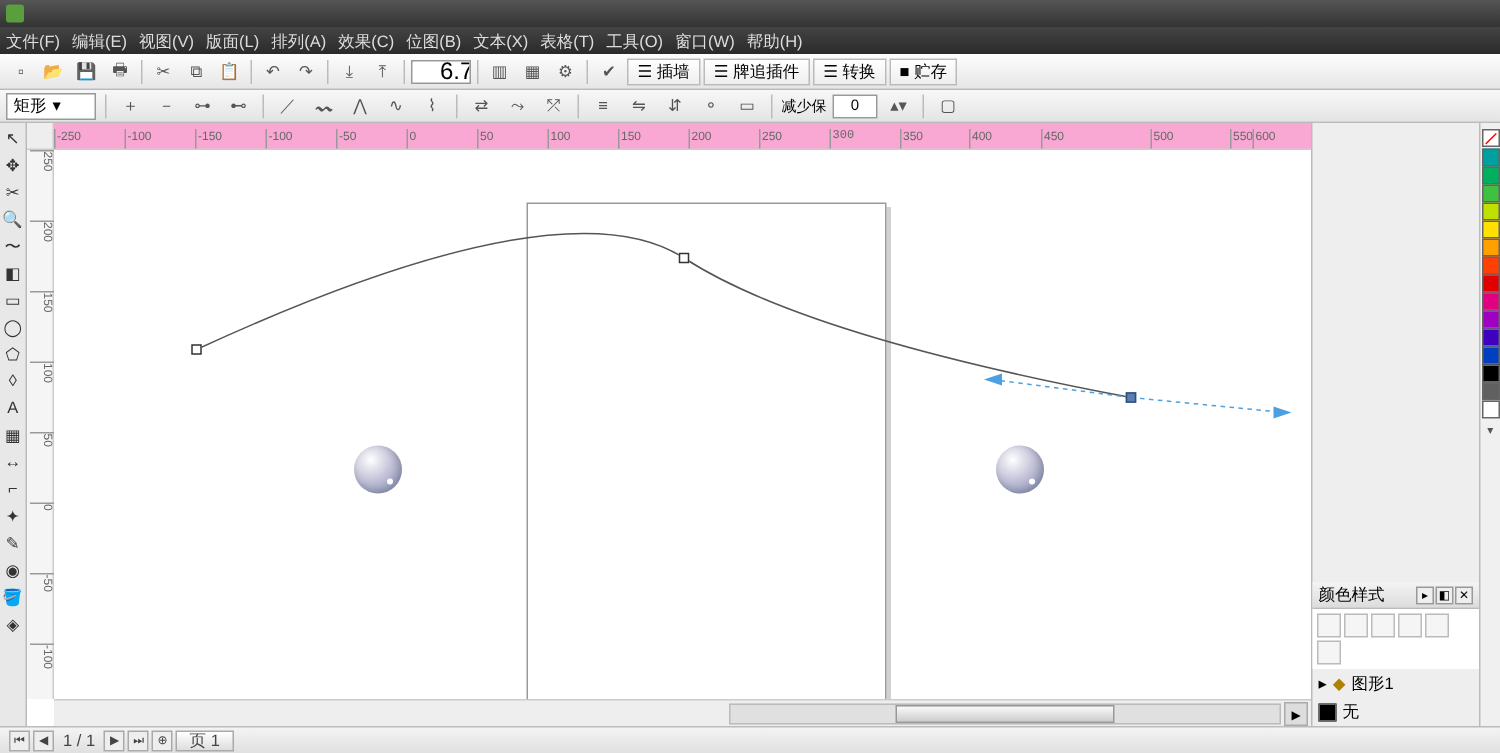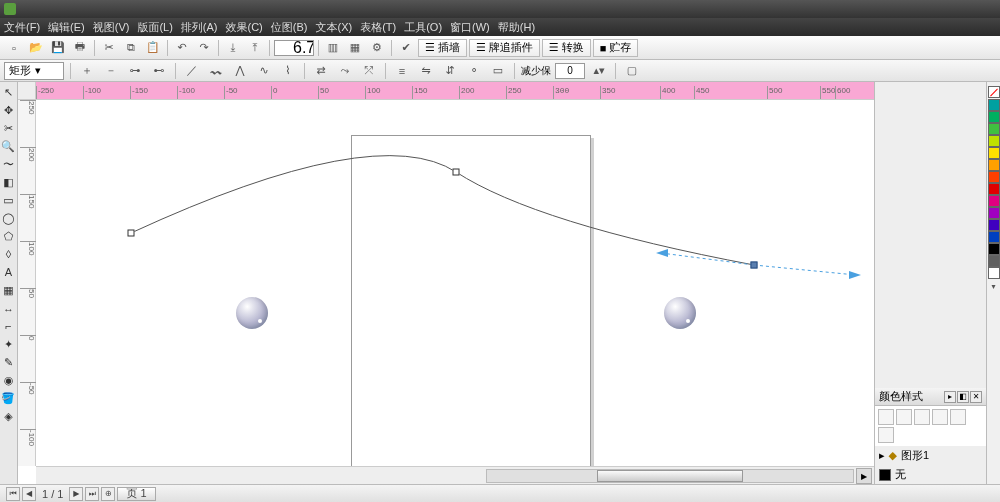--- a/index.html
+++ b/index.html
@@ -198,21 +198,21 @@
         <div class="tick" style="left: 141px;">-100</div>
         <div class="tick" style="left: 188px;">-50</div>
         <div class="tick" style="left: 235px;">0</div>
         <div class="tick" style="left: 282px;">50</div>
         <div class="tick" style="left: 329px;">100</div>
         <div class="tick" style="left: 376px;">150</div>
         <div class="tick" style="left: 423px;">200</div>
         <div class="tick" style="left: 470px;">250</div>
         <div class="tick" style="left: 517px; font-family: Liberation Mono, monospace;">300</div>
         <div class="tick" style="left: 564px;">350</div>
-        <div class="tick" style="left: 624px;">400</div>
+        <div class="tick" style="left: 610px;">400</div>
         <div class="tick" style="left: 658px;">450</div>
         <div class="tick" style="left: 731px;">500</div>
         <div class="tick" style="left: 784px;">550</div>
         <div class="tick" style="left: 799px;">600</div>
       </div>
     <div class="ruler-v" id="rv">
         <div class="tick" style="top: 0px;">250</div>
         <div class="tick" style="top: 47px;">200</div>
         <div class="tick" style="top: 94px;">150</div>
         <div class="tick" style="top: 141px;">100</div>

